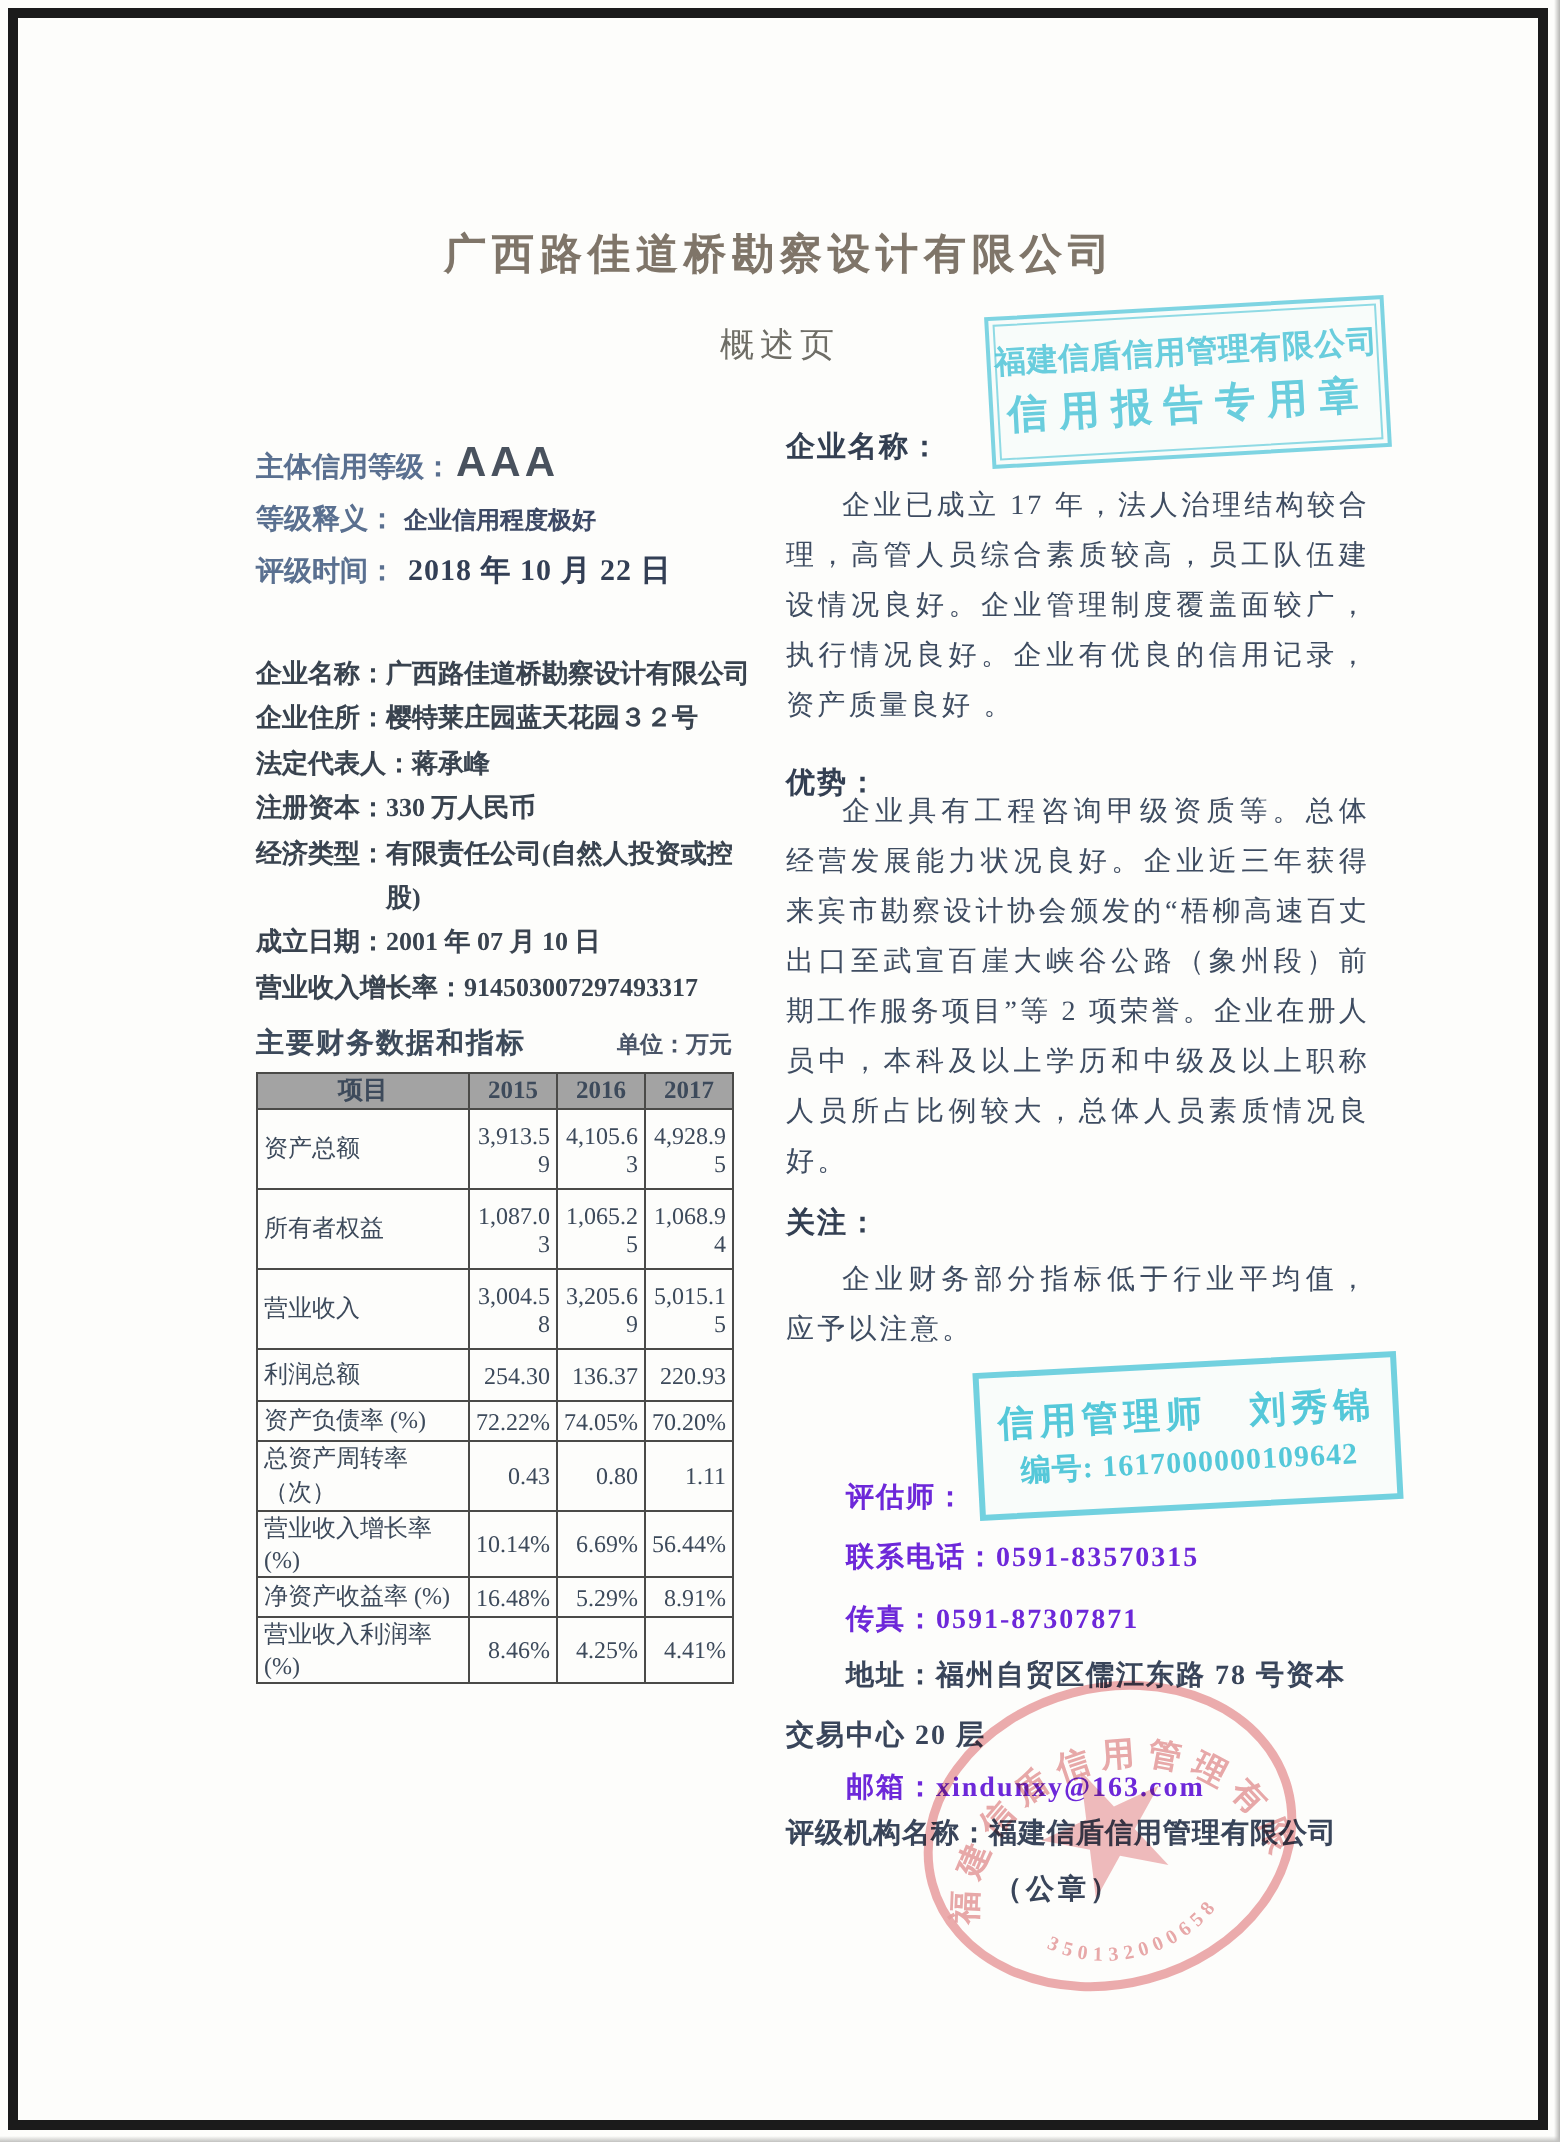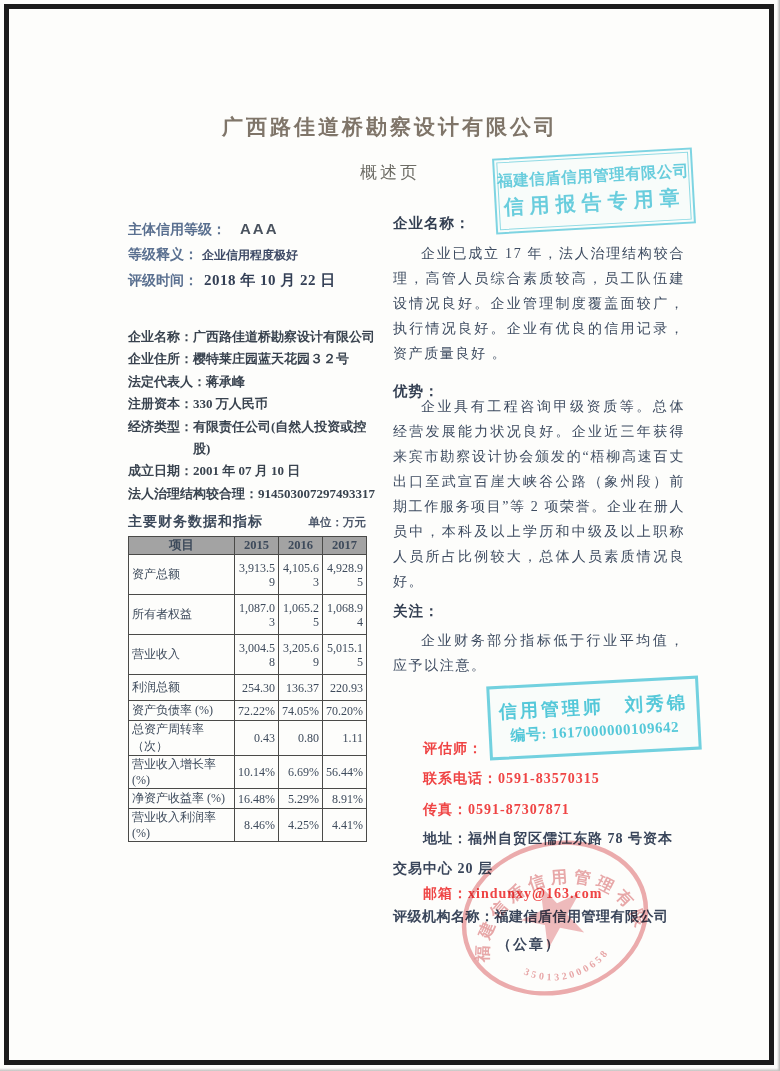--- a/index.html
+++ b/index.html
@@ -47,21 +47,21 @@
     display:flex; flex-direction:column; justify-content:center; align-items:center;
     color:rgba(70,195,214,.92); z-index:5; background:rgba(215,244,249,.10);
   }
   .stamp-manager .l1 { font-size:18px; font-weight:bold; letter-spacing:3px; white-space:nowrap; }
   .stamp-manager .l2 { font-size:15px; font-weight:bold; letter-spacing:.5px; white-space:nowrap; margin-top:3px;}
 
   
   .rating { position:absolute; left:128px; top:220px; width:258px; }
   .rating-row { display:flex; align-items:baseline; margin-bottom:7px; }
   .rating-label { font-size:14px; font-weight:bold; color:#5a7090; white-space:nowrap;text-align:right; }
-  .grade-value { font-size:15px; font-weight:bold; color:#49525e; letter-spacing:2px; margin-left:14px; font-family:"Liberation Sans",sans-serif;}
+  .grade-value { font-size:21px; font-weight:bold; color:#49525e; letter-spacing:2px; margin-left:2px; font-family:"Liberation Sans",sans-serif;}
   .def-value { font-size:12px; font-weight:bold; color:#3e4a66; margin-left:4px; }
   .date-value { font-size:15px; font-weight:bold; color:#333f55; margin-left:6px; letter-spacing:.5px;}
 
   .company { position:absolute; left:128px; top:326px; width:256px; font-size:13px; font-weight:bold; color:#39434f; }
   .company .row { display:flex; line-height:22.4px; }
   .company .lbl { white-space:nowrap; }
   .company .val { flex:1; }
 
   .fin-head { position:absolute; left:128px; top:513px; width:238px; display:flex; justify-content:space-between; align-items:baseline;}
   .fin-title { font-size:14px; font-weight:bold; color:#3d4a5b; letter-spacing:1px;}
@@ -82,21 +82,21 @@
   table.fin tr.short td { height:20px; }
   table.fin td.num { font-family:"Liberation Serif",serif; }
 
   
   .rc { position:absolute; left:393px; width:292px; }
   .rc-heading { font-size:14.5px; font-weight:bold; color:#333f52; letter-spacing:1px;}
   .rc-para {
     font-size:14px; line-height:25px; text-align:justify; color:#3e4c61;
     text-indent:28px; letter-spacing:1.6px;
   }
-  .contact-line { font-size:14px; font-weight:bold; color:#ef4444; letter-spacing:1px; padding-left:30px; white-space:nowrap;}
+  .contact-line { font-size:14px; font-weight:bold; color:#6d28d9; letter-spacing:1px; padding-left:30px; white-space:nowrap;}
   .addr-line { font-size:14px; font-weight:bold; color:#39455a; letter-spacing:1px; text-indent:30px; line-height:30px;}
   .agency-line { font-size:14px; font-weight:bold; color:#39455a; letter-spacing:.5px; white-space:nowrap; }
   .seal-note { font-size:14px; font-weight:bold; color:#39455a; letter-spacing:2px; padding-left:104px;}
 
   
   .company-seal { position:absolute; left:456px; top:836px; z-index:4; mix-blend-mode:multiply; opacity:.82;}
 </style>
 </head>
 <body>
 
@@ -149,21 +149,21 @@
     </div>
     <div class="row">
       <span class="lbl">经济类型：</span>
       <span class="val" style="max-width:178px;">有限责任公司(自然人投资或控股)</span>
     </div>
     <div class="row">
       <span class="lbl">成立日期：</span>
       <span class="val">2001 年 07 月 10 日</span>
     </div>
     <div class="row">
-      <span class="lbl">法人治理结构较合理：</span>
+      <span class="lbl">营业收入增长率：</span>
       <span class="val">914503007297493317</span>
     </div>
   </div>
 
   <div class="fin-head">
     <span class="fin-title">主要财务数据和指标</span>
     <span class="fin-unit">单位：万元</span>
   </div>
 
   <table class="fin">

